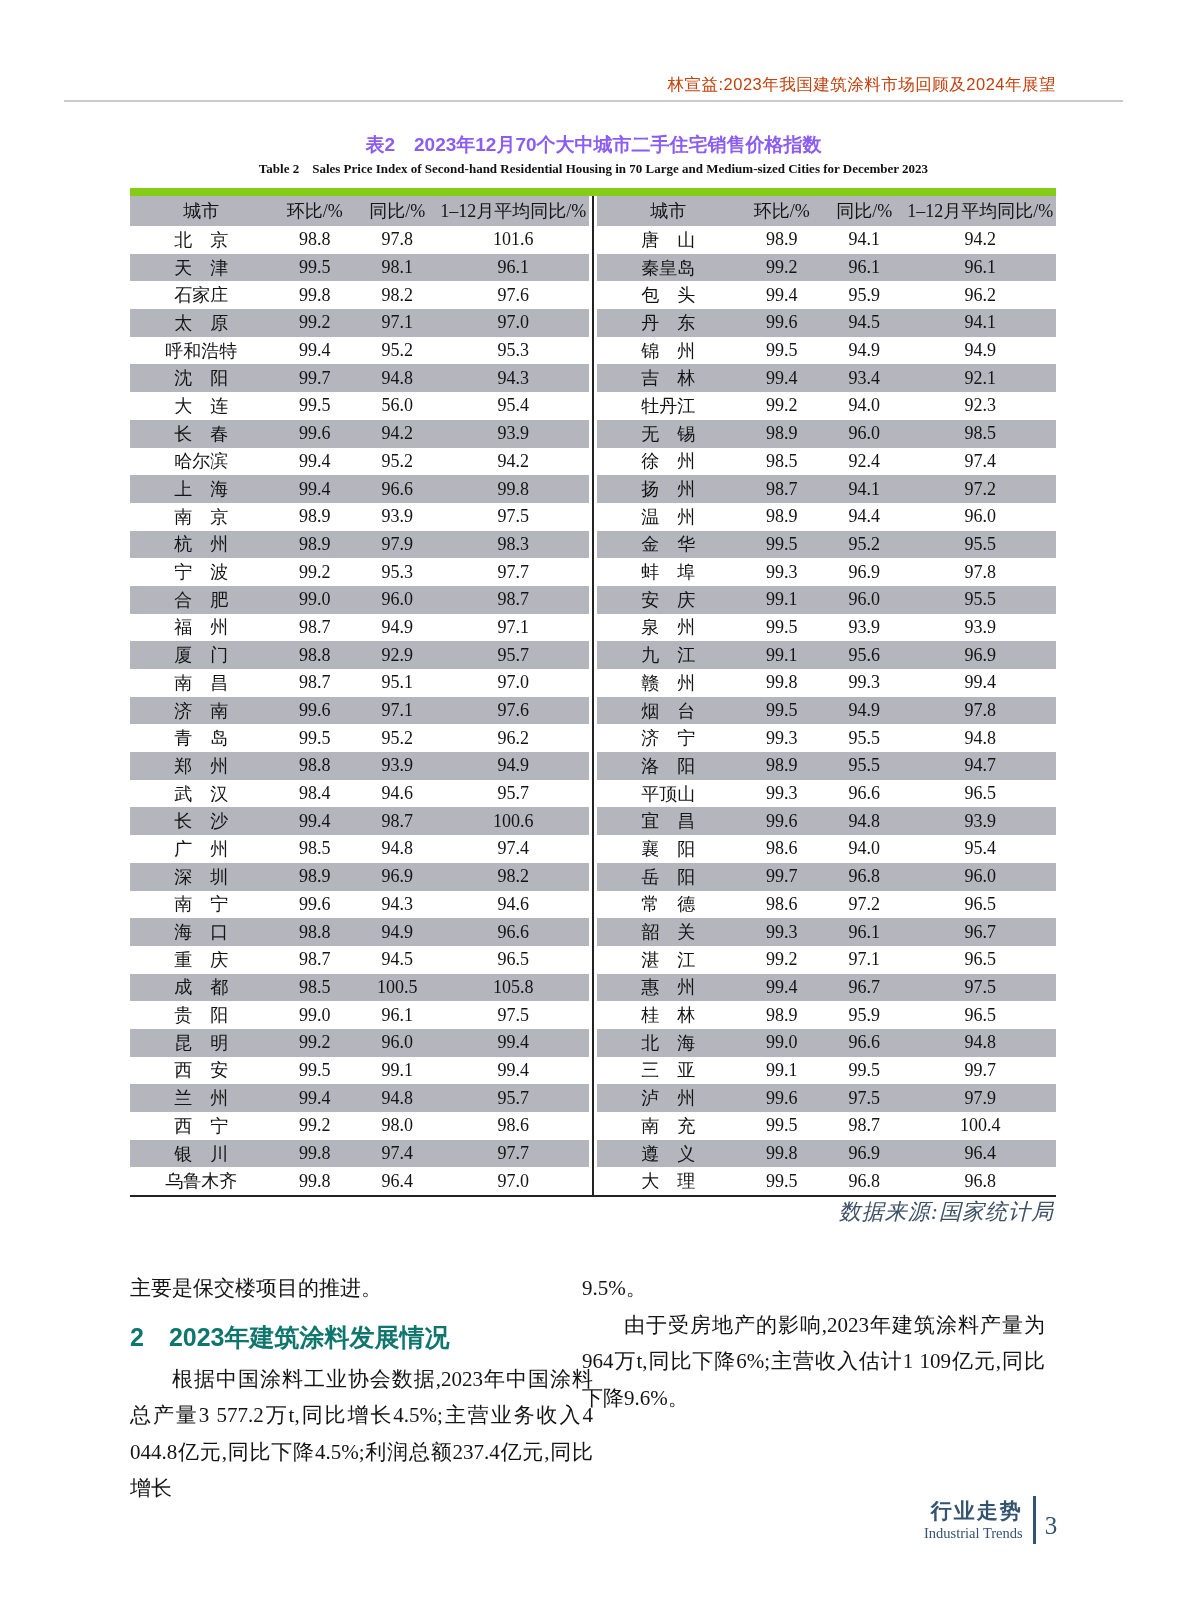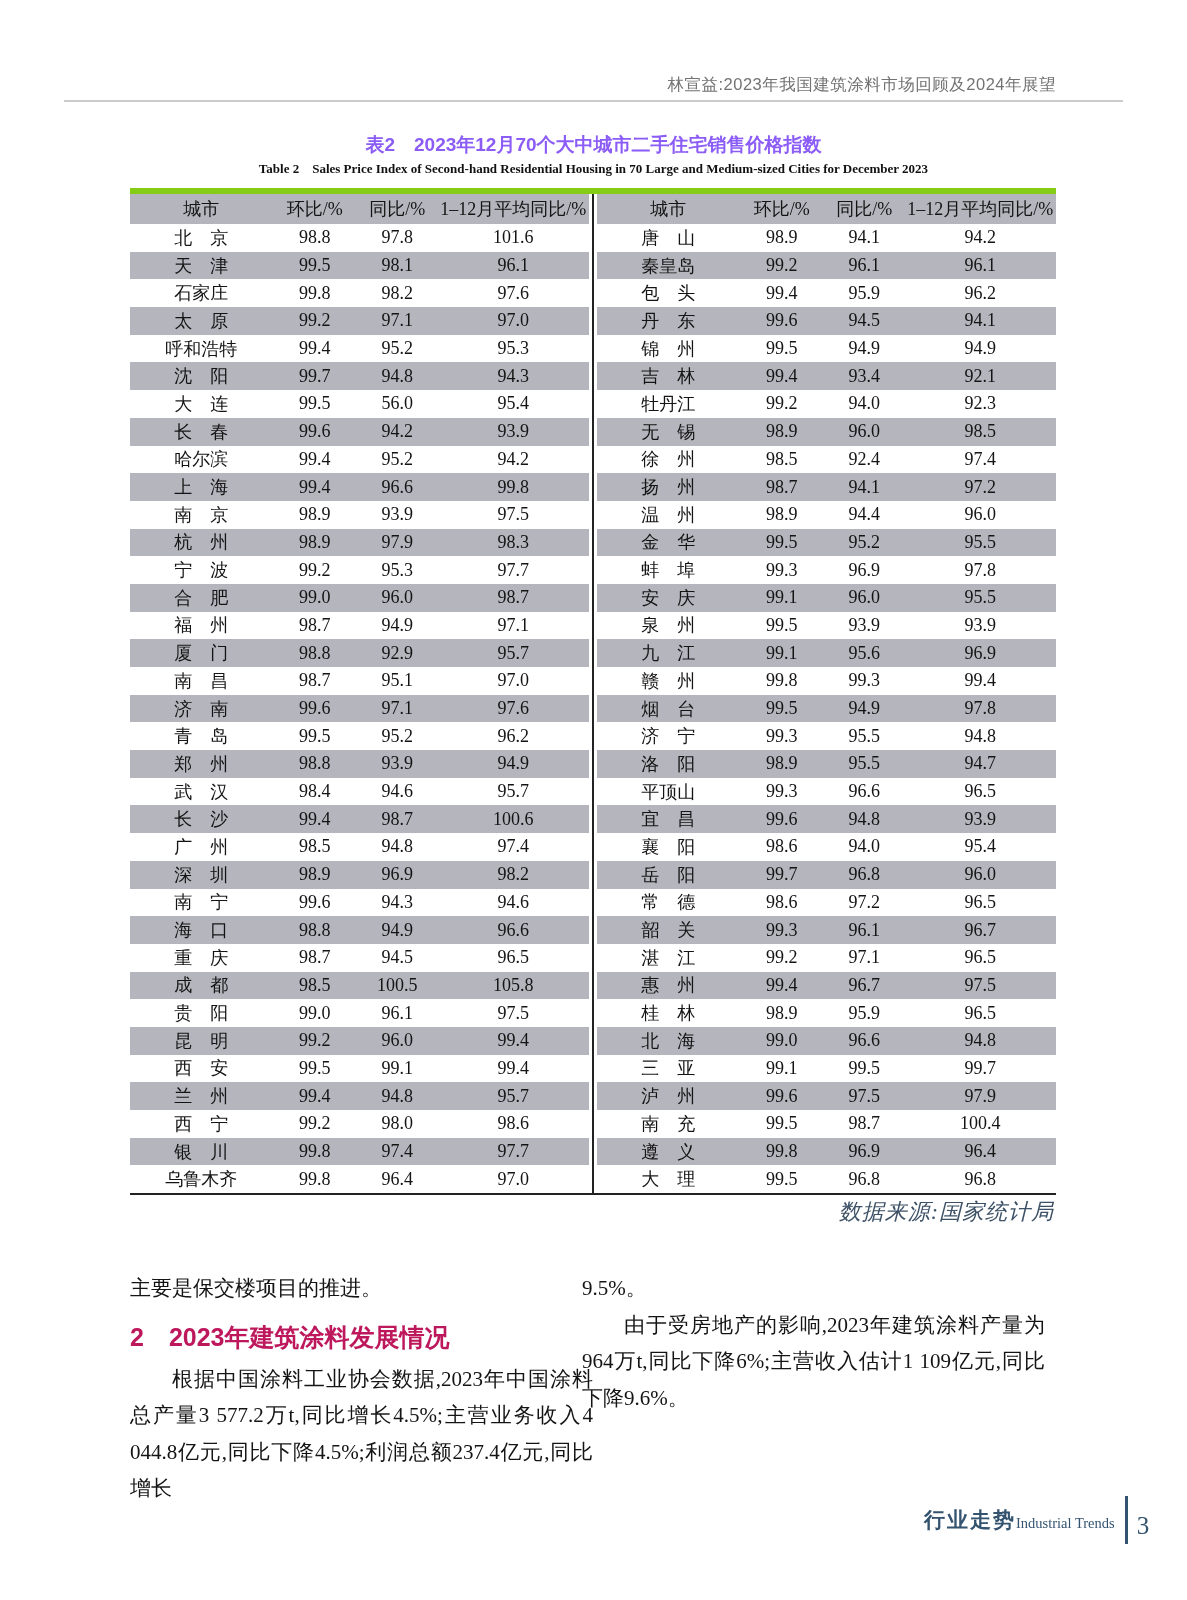--- a/index.html
+++ b/index.html
@@ -4,37 +4,37 @@
 <style>
   html,body{margin:0;padding:0;background:#e8e8e8;}
   .page{
     position:relative;width:1187px;height:1600px;margin:0 auto;background:#ffffff;
     font-family:"Liberation Serif","DejaVu Serif",serif;color:#141414;overflow:hidden;
   }
   
   .running-header{
     position:absolute;top:74px;right:131px;
     font-family:"Liberation Sans","DejaVu Sans",sans-serif;
-    font-size:16.5px;color:#737373;letter-spacing:.5px;
+    font-size:16.5px;color:#c2410c;letter-spacing:.5px;
   }
   .header-rule{position:absolute;top:100px;left:64px;right:64px;height:2px;background:#cbcbcb;}
   
   .table-title-cn{
     position:absolute;top:132px;left:0;width:100%;text-align:center;
     font-family:"Liberation Sans","DejaVu Sans",sans-serif;font-weight:bold;font-size:19px;color:#8b5cf6;
   }
   .table-title-en{
     position:absolute;top:160px;left:0;width:100%;text-align:center;
     font-weight:bold;font-size:13px;color:#111;
   }
   
   .table-wrap{
     position:absolute;top:188px;left:130px;width:926px;
     display:flex;align-items:stretch;
-    border-top:6px solid #84cc16;border-bottom:2px solid #222;
+    border-top:8px solid #84cc16;border-bottom:2px solid #222;
   }
   table.half{flex:1;border-collapse:collapse;table-layout:fixed;}
   table.half th{
     height:30px;background:#b5b5be;font-weight:normal;font-size:18px;
     padding:0;text-align:center;white-space:nowrap;
   }
   table.half td{height:27.7px;font-size:18px;text-align:center;padding:0;white-space:nowrap;}
   table.half col.c-city{width:31%;}
   table.half col.c-mom{width:18.5%;}
   table.half col.c-yoy{width:17.5%;}
@@ -51,25 +51,25 @@
     position:absolute;top:1270px;width:463px;
     font-size:21px;line-height:36.5px;text-align:justify;color:#141414;
   }
   .body-left{left:130px;}
   .body-right{left:582px;}
   .body-col p{margin:0;}
   .body-col p.indent{text-indent:2em;}
   .section-heading{
     margin:13px 0 7px 0;
     font-family:"Liberation Sans","DejaVu Sans",sans-serif;
-    font-size:25px;line-height:34px;font-weight:bold;color:#be185d;
+    font-size:25px;line-height:34px;font-weight:bold;color:#0f766e;
   }
   
   .footer{position:absolute;top:1496px;left:924px;display:flex;align-items:center;}
-  .footer-labels{display:flex;flex-direction:row;align-items:flex-end;}
+  .footer-labels{display:flex;flex-direction:column;align-items:flex-end;}
   .footer-cn{
     font-family:"Liberation Sans","DejaVu Sans",sans-serif;
     font-weight:bold;font-size:21px;color:#33536f;letter-spacing:2px;line-height:24px;
   }
   .footer-en{font-size:14.5px;color:#33536f;line-height:18px;margin-top:1px;}
   .footer-bar{width:3px;height:48px;background:#33536f;margin:0 9px 0 10px;}
   .footer-page{font-size:25px;color:#33536f;margin-top:12px;}
 </style>
 </head>
 <body>

